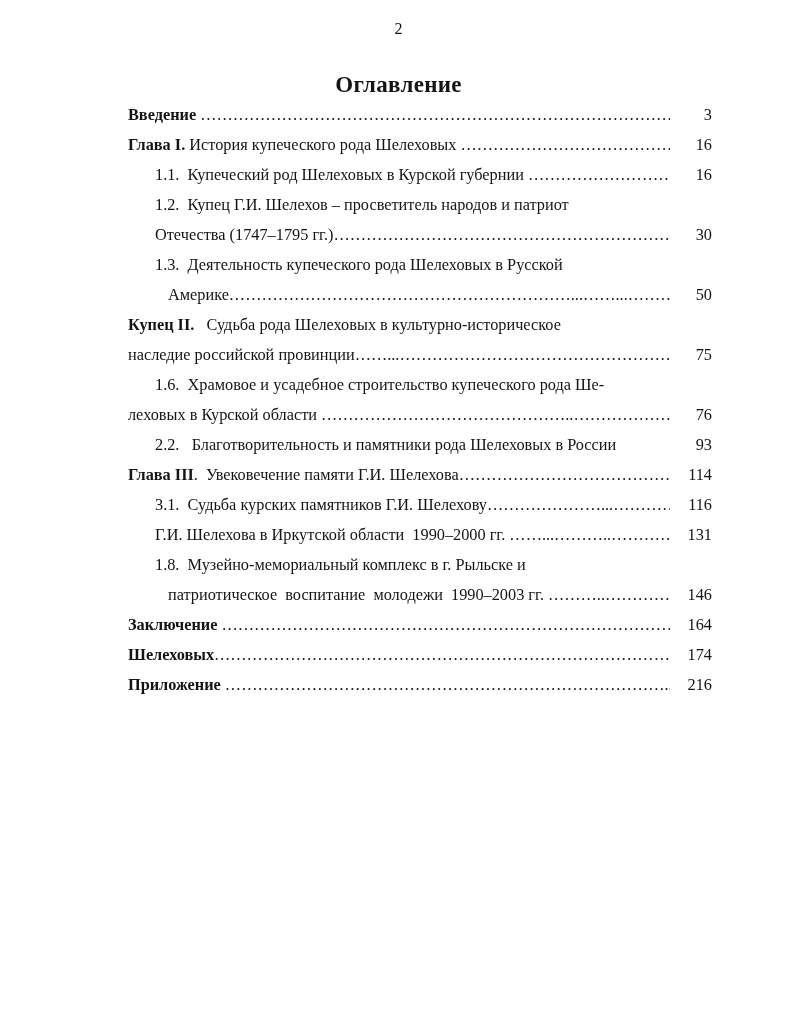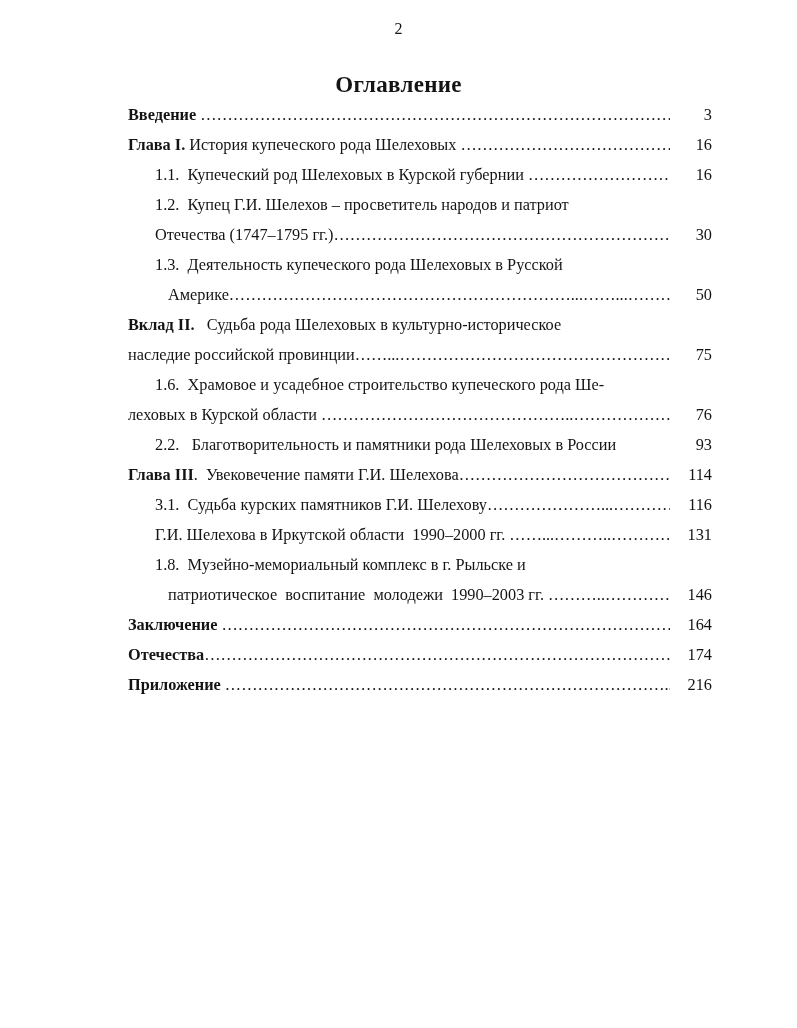--- a/index.html
+++ b/index.html
@@ -103,21 +103,21 @@
       <span class="t"><b></b><span>1.3.  Деятельность купеческого рода Шелеховых в Русской</span></span>
       <span class="p"></span>
     </div>
 
     <div class="row i2">
       <span class="t"><b></b><span>Америке………………………………………………………...……...……………………………</span></span>
       <span class="p">50</span>
     </div>
 
     <div class="row">
-      <span class="t"><b>Вклад II.</b><span>   Судьба рода Шелеховых в культурно-историческое</span></span>
+      <span class="t"><b>Купец II.</b><span>   Судьба рода Шелеховых в культурно-историческое</span></span>
       <span class="p"></span>
     </div>
 
     <div class="row">
       <span class="t"><b></b><span>наследие российской провинции……...………………………………………………………</span></span>
       <span class="p">75</span>
     </div>
 
     <div class="row i1">
       <span class="t"><b></b><span>1.6.  Храмовое и усадебное строительство купеческого рода Ше-</span></span>
@@ -159,21 +159,21 @@
       <span class="t"><b></b><span>патриотическое  воспитание  молодежи  1990–2003 гг. ………..…………………</span></span>
       <span class="p">146</span>
     </div>
 
     <div class="row">
       <span class="t"><b>Заключение</b><span> ……………………………………………………………………………………</span></span>
       <span class="p">164</span>
     </div>
 
     <div class="row">
-      <span class="t"><b>Отечества</b><span>……………………………………………………………………………………</span></span>
+      <span class="t"><b>Шелеховых</b><span>……………………………………………………………………………………</span></span>
       <span class="p">174</span>
     </div>
 
 
     <div class="row">
       <span class="t"><b>Приложение</b><span> ………………………………………………………………………...……………</span></span>
       <span class="p">216</span>
     </div>
 
   </div>

